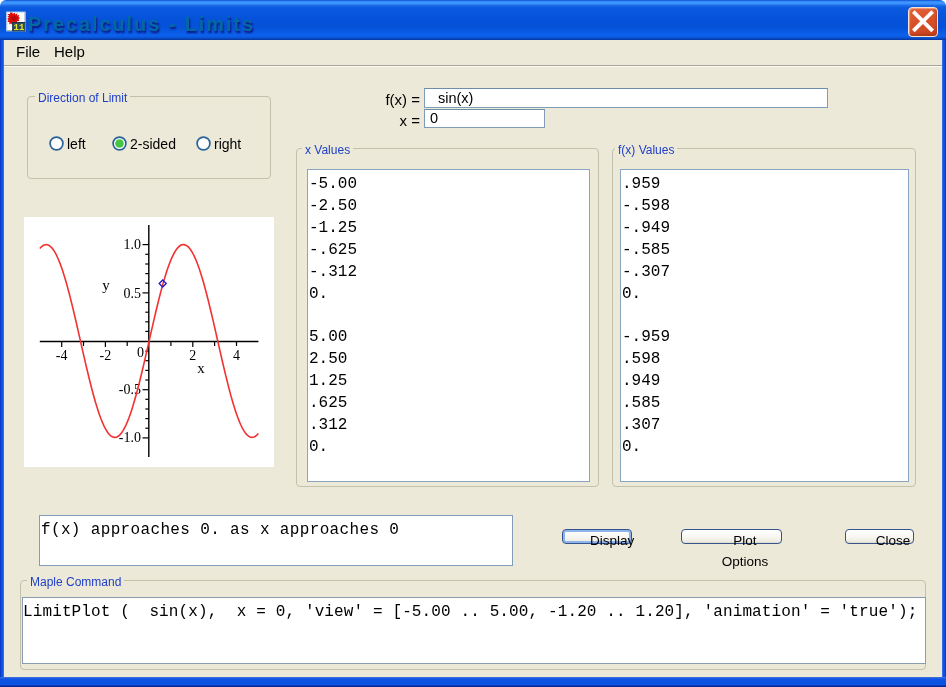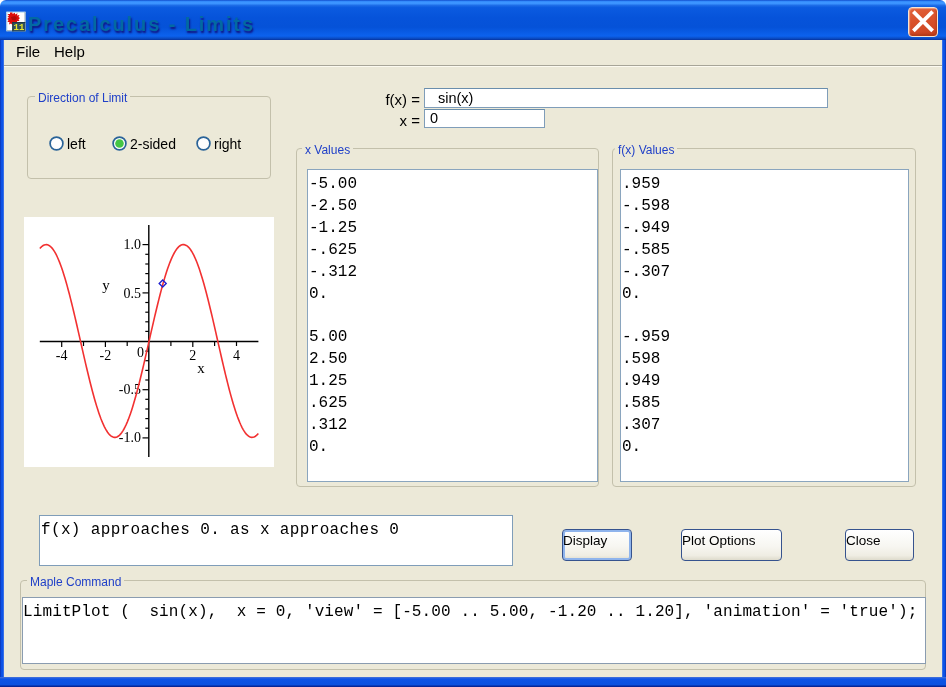--- a/index.html
+++ b/index.html
@@ -10,21 +10,21 @@
 #lb{left:0;} #rb{right:0;background:linear-gradient(to left,#0b2fae 0%,#0d50e2 30%,#0d55ea 70%,#5580e4 100%);}
 #bb{position:absolute;left:0;bottom:0;width:946px;height:10px;background:linear-gradient(to bottom,#4a74d8 0%,#0d54e6 20%,#0b52e0 75%,#041c86 100%);}
 #client{position:absolute;left:4px;top:40px;width:938px;height:637px;background:#ece9d8;}
 #menubar{position:absolute;left:4px;top:40px;width:938px;height:25px;background:#ece9d8;border-bottom:1px solid #a7a598;box-shadow:0 1px 0 #fcfaf0;font-size:15px;color:#000;}
 #menubar span{position:absolute;top:3px;margin-left:7px;}
 .glabel{position:absolute;top:-6px;background:#ece9d8;padding:0 3px;color:#2040c8;font-size:12px;line-height:14px;white-space:nowrap;}
 .group{position:absolute;border:1px solid #c3c0ab;border-radius:4px;}
 .tf{position:absolute;background:#fff;border:1px solid #7f9db9;border-top-color:#6a8eac;font-size:14.5px;color:#000;}
 .lst{position:absolute;background:#fff;border:1px solid #8aa5be;font-family:"Liberation Mono",monospace;font-size:16px;line-height:21.9px;color:#000;white-space:pre;overflow:hidden;}
 .lbl{position:absolute;font-size:15px;color:#000;} .rlbl{position:absolute;font-size:14px;color:#000;line-height:14px;}
-.btn{position:absolute;height:32px;border:1px solid #36538e;border-radius:4px;background:linear-gradient(to bottom,#ffffff 0%,#f7f6f1 55%,#efede3 85%,#dedbcc 100%);font-size:13.5px;color:#000;text-align:left;line-height:21px;box-sizing:border-box;}
+.btn{position:absolute;height:15px;border:1px solid #36538e;border-radius:4px;background:linear-gradient(to bottom,#ffffff 0%,#f7f6f1 55%,#efede3 85%,#dedbcc 100%);font-size:13.5px;color:#000;text-align:center;line-height:21px;box-sizing:border-box;padding-left:27px;}
 .radio{position:absolute;width:15px;height:15px;}
 #title{position:absolute;left:28px;top:10px;font-size:20px;line-height:28px;font-weight:bold;color:#0369a1;letter-spacing:1.9px;text-shadow:1px 2px 2px #10127e;}
 #closebtn{position:absolute;left:908px;top:7px;width:30px;height:30px;border-radius:4px;border:1px solid #f6e3d2;box-sizing:border-box;
   background:linear-gradient(165deg,#e2633c 0%,#da532c 40%,#d14a26 72%,#c4401e 100%);
   box-shadow:inset 1px 1px 1px rgba(255,210,180,0.55), inset -1px -2px 2px rgba(140,40,10,0.35);}
 </style>
 </head>
 <body>
 <div id="titlebar"></div>
 <div id="lb"></div>
@@ -129,21 +129,21 @@
     <text x="177" y="156" text-anchor="middle" font-family="Liberation Serif" font-size="15">x</text>
   </g>
   <path id="sine" d="M15.85 31.56 L16.94 30.31 L18.03 29.29 L19.13 28.51 L20.22 27.97 L21.31 27.67 L22.40 27.61 L23.50 27.79 L24.59 28.21 L25.68 28.87 L26.77 29.77 L27.87 30.90 L28.96 32.27 L30.05 33.86 L31.14 35.68 L32.24 37.72 L33.33 39.98 L34.42 42.45 L35.52 45.12 L36.61 47.99 L37.70 51.04 L38.79 54.28 L39.88 57.70 L40.98 61.28 L42.07 65.02 L43.16 68.90 L44.25 72.92 L45.35 77.07 L46.44 81.34 L47.53 85.71 L48.62 90.18 L49.72 94.74 L50.81 99.37 L51.90 104.05 L52.99 108.79 L54.09 113.57 L55.18 118.37 L56.27 123.19 L57.36 128.01 L58.46 132.82 L59.55 137.60 L60.64 142.36 L61.73 147.06 L62.83 151.71 L63.92 156.29 L65.01 160.79 L66.10 165.20 L67.20 169.50 L68.29 173.69 L69.38 177.76 L70.47 181.69 L71.57 185.48 L72.66 189.11 L73.75 192.59 L74.84 195.89 L75.94 199.01 L77.03 201.94 L78.12 204.68 L79.21 207.21 L80.31 209.54 L81.40 211.66 L82.49 213.55 L83.58 215.22 L84.68 216.67 L85.77 217.88 L86.86 218.86 L87.95 219.60 L89.05 220.10 L90.14 220.36 L91.23 220.38 L92.32 220.16 L93.42 219.70 L94.51 219.00 L95.60 218.06 L96.69 216.89 L97.79 215.48 L98.88 213.85 L99.97 211.99 L101.06 209.91 L102.16 207.62 L103.25 205.12 L104.34 202.41 L105.43 199.51 L106.53 196.42 L107.62 193.15 L108.71 189.71 L109.80 186.10 L110.90 182.34 L111.99 178.43 L113.08 174.39 L114.17 170.22 L115.27 165.93 L116.36 161.54 L117.45 157.06 L118.55 152.49 L119.64 147.85 L120.73 143.15 L121.82 138.41 L122.92 133.62 L124.01 128.82 L125.10 124.00 L126.19 119.18 L127.28 114.38 L128.38 109.59 L129.47 104.85 L130.56 100.15 L131.66 95.51 L132.75 90.94 L133.84 86.46 L134.93 82.07 L136.03 77.78 L137.12 73.61 L138.21 69.57 L139.30 65.66 L140.40 61.90 L141.49 58.29 L142.58 54.85 L143.67 51.58 L144.77 48.49 L145.86 45.59 L146.95 42.88 L148.04 40.38 L149.13 38.09 L150.23 36.01 L151.32 34.15 L152.41 32.52 L153.50 31.11 L154.60 29.94 L155.69 29.00 L156.78 28.30 L157.88 27.84 L158.97 27.62 L160.06 27.64 L161.15 27.90 L162.25 28.40 L163.34 29.14 L164.43 30.12 L165.52 31.33 L166.62 32.78 L167.71 34.45 L168.80 36.34 L169.89 38.46 L170.98 40.79 L172.08 43.32 L173.17 46.06 L174.26 48.99 L175.35 52.11 L176.45 55.41 L177.54 58.89 L178.63 62.52 L179.72 66.31 L180.82 70.24 L181.91 74.31 L183.00 78.50 L184.09 82.80 L185.19 87.21 L186.28 91.71 L187.37 96.29 L188.47 100.94 L189.56 105.64 L190.65 110.40 L191.74 115.18 L192.83 119.99 L193.93 124.81 L195.02 129.63 L196.11 134.43 L197.21 139.21 L198.30 143.95 L199.39 148.63 L200.48 153.26 L201.57 157.82 L202.67 162.29 L203.76 166.66 L204.85 170.93 L205.94 175.08 L207.04 179.10 L208.13 182.98 L209.22 186.72 L210.31 190.30 L211.41 193.72 L212.50 196.96 L213.59 200.01 L214.69 202.88 L215.78 205.55 L216.87 208.02 L217.96 210.28 L219.06 212.32 L220.15 214.14 L221.24 215.73 L222.33 217.10 L223.43 218.23 L224.52 219.13 L225.61 219.79 L226.70 220.21 L227.79 220.39 L228.89 220.33 L229.98 220.03 L231.07 219.49 L232.17 218.71 L233.26 217.69 L234.35 216.44" fill="none" stroke="#f23131" stroke-width="1.6"></path>
   <path d="M138.7 63 L142.2 66.5 L138.7 70 L135.2 66.5 Z" fill="none" stroke="#2020d0" stroke-width="1.4"></path>
 </svg>
 </div>
 
 <div class="group" style="left:296px;top:148px;width:301px;height:337px;">
   <span class="glabel" style="left:5px;">x Values</span>
 </div>
-<div class="lst" style="left:307px;top:169px;width:280px;height:307px;padding:4px 8px 0 1px;">-5.00
+<div class="lst" style="left:307px;top:169px;width:280px;height:307px;padding:4px 0 0 1px;">-5.00
 -2.50
 -1.25
 -.625
 -.312
 0.
 &nbsp;
 5.00
 2.50
 1.25
 .625

